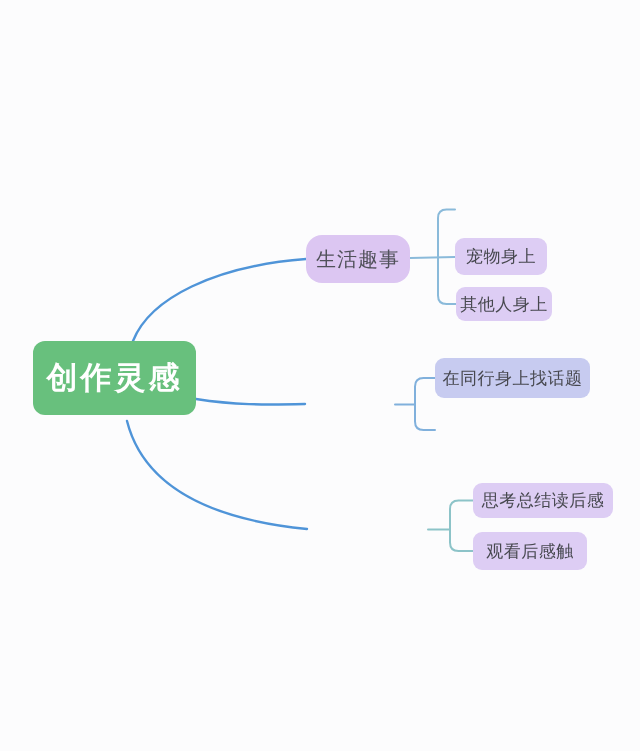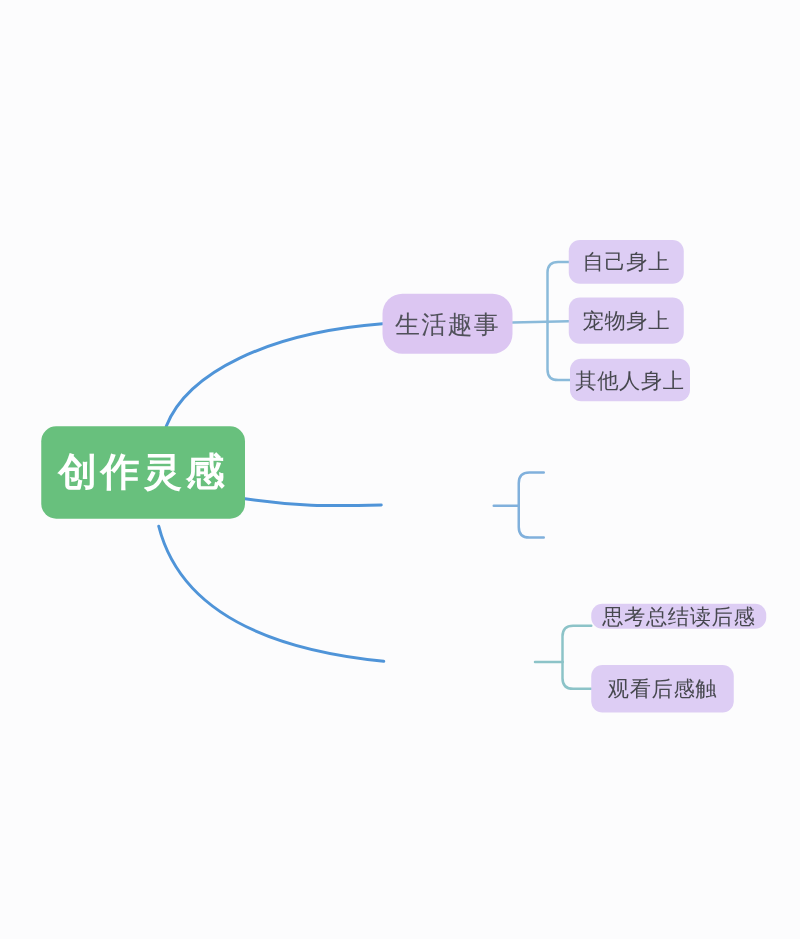--- a/index.html
+++ b/index.html
@@ -70,21 +70,21 @@
     border-radius: 9px;
     letter-spacing: 0.5px;
   }
   .child-purple { background: var(--child-purple-fill); }
   .child-blue   { background: var(--child-blue-fill); }
   .n-b1c1 { left: 455px; top: 192px; width: 92px;  height: 35px; }
   .n-b1c2 { left: 455px; top: 238px; width: 92px;  height: 37px; }
   .n-b1c3 { left: 456px; top: 287px; width: 96px;  height: 34px; }
   .n-b2c1 { left: 435px; top: 358px; width: 155px; height: 40px; }
   .n-b2c2 { left: 435px; top: 410px; width: 140px; height: 40px; }
-  .n-b3c1 { left: 473px; top: 483px; width: 140px; height: 20px; }
+  .n-b3c1 { left: 473px; top: 483px; width: 140px; height: 35px; }
   .n-b3c2 { left: 473px; top: 532px; width: 114px; height: 38px; }
 </style>
 </head>
 <body>
 
 <div class="canvas">
 
   <svg class="links" width="640" height="751" viewBox="0 0 640 751" aria-hidden="true">
 
     <path class="main" d="M133,341 C150,298 215,266 306,259"></path>
@@ -101,21 +101,21 @@
 
     <path class="s3" d="M428,529.5 H450"></path>
     <path class="s3" d="M450,529.5 V509 Q450,500.5 458.5,500.5 H473"></path>
     <path class="s3" d="M450,529.5 V542.5 Q450,551 458.5,551 H473"></path>
   </svg>
 
   <div class="node root-node">创作灵感</div>
 
   <div class="node branch-node n-b1">生活趣事</div>
 
-  <div class="node child-node child-purple n-b1c1">自己身上</div>
   <div class="node child-node child-purple n-b1c2">宠物身上</div>
   <div class="node child-node child-purple n-b1c3">其他人身上</div>
 
+  <div class="node child-node child-blue n-b2c1">在同行身上找话题</div>
 
   <div class="node child-node child-purple n-b3c1">思考总结读后感</div>
   <div class="node child-node child-purple n-b3c2">观看后感触</div>
 
 </div>
 
 </body></html>

